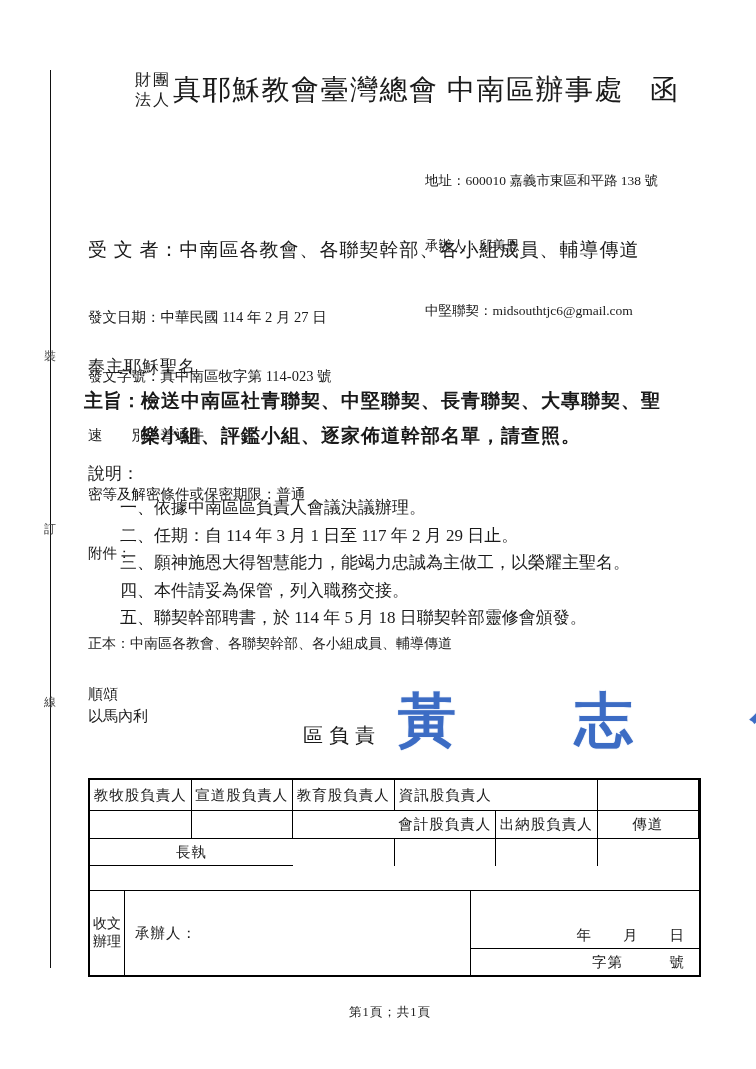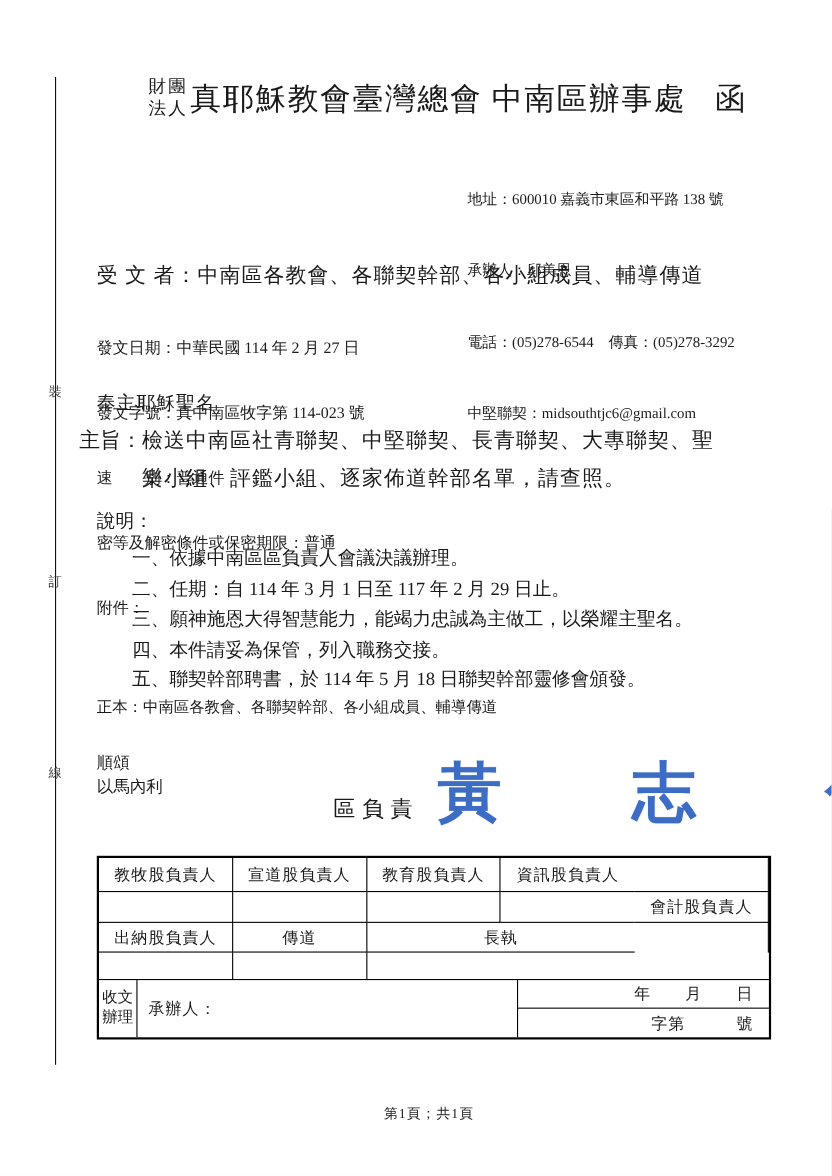--- a/index.html
+++ b/index.html
@@ -50,22 +50,22 @@
   .meta-block { position: absolute; left: 88px; top: 201px; white-space: pre; }
   .recipient-line { font-size: 19px; letter-spacing: 1px; margin-bottom: 7px; }
   .meta-line { font-size: 14.5px; line-height: 1.58; }
 
   
   .salutation {
     position: absolute; left: 88px; top: 355px;
     font-size: 17px; letter-spacing: 1px;
   }
   .subject-block {
-    position: absolute; left: 72px; top: 383px;
-    width: 580px; font-size: 19px; line-height: 1.85;
+    position: absolute; left: 84px; top: 383px;
+    width: 580px; font-size: 19px; line-height: 1.85; font-weight: bold;
   }
   .subject-label { position: absolute; left: 0; top: 0; }
   .subject-text { display: block; padding-left: 57px; letter-spacing: 1px; }
 
   .explain-block { position: absolute; left: 88px; top: 462px; font-size: 17px; }
   .explain-label { margin-bottom: 9px; }
   .explain-item { display: flex; padding-left: 32px; line-height: 1.62; white-space: pre; }
   .explain-no { flex: 0 0 auto; }
 
   .copies-block {
@@ -100,39 +100,39 @@
   .tbl-sign { border-bottom: 1.5px solid #000; }
   .tbl-label {
     flex: 0 0 35px; border-right: 1px solid #000;
     display: flex; flex-direction: column;
     align-items: center; justify-content: center;
     font-size: 14px; line-height: 1.3; letter-spacing: 0;
   }
   .tbl-grid {
     flex: 1 1 auto;
     display: grid;
-    grid-template-columns: repeat(5, 1fr);
+    grid-template-columns: repeat(6, 1fr);
     grid-template-rows: 31px 28px 27px 24px;
   }
   .cell {
     border-right: 1px solid #000; border-bottom: 1px solid #000;
     display: flex; align-items: center; justify-content: center;
     letter-spacing: 1px;
   }
   .cell.last-col { border-right: none; }
   .cell.last-row { border-bottom: none; }
   .cell.span2 { grid-column: span 2; }
 
   .receive-content { flex: 1 1 auto; display: flex; }
   .handler-cell {
     flex: 0 0 346px; border-right: 1px solid #000;
     display: flex; align-items: center;
     padding-left: 10px; font-size: 14.5px; letter-spacing: 1px;
   }
-  .stamp-col { flex: 1 1 auto; display: flex; flex-direction: column; }
+  .stamp-col { flex: 1 1 auto; display: flex; flex-direction: column; margin-top: 32px; }
   .stamp-row {
     height: 26px; display: flex; align-items: center;
     justify-content: flex-end; padding-right: 14px;
     white-space: pre; letter-spacing: 1px;
   }
   .stamp-row.first { border-bottom: 1px solid #000; }
 
   
   .page-footer {
     position: absolute; left: 12px; top: 1004px; width: 756px;
@@ -151,21 +151,20 @@
 
   <div class="org-header">
     <div class="org-prefix">財團
 法人</div>
     <div class="org-title"><span>真耶穌教會臺灣總會 中南區辦事處</span><span class="doc-type">函</span></div>
   </div>
 
   <div class="contact-block">
     <div class="contact-line">地址：600010 嘉義市東區和平路 138 號</div>
     <div class="contact-line">承辦人：邱美恩</div>
-    <div class="contact-line">電話：(05)278-6544　傳真：(05)278-3292</div>
     <div class="contact-line">中堅聯契：midsouthtjc6@gmail.com</div>
   </div>
 
   <div class="meta-block">
     <div class="recipient-line">受 文 者：中南區各教會、各聯契幹部、各小組成員、輔導傳道</div>
     <div class="meta-line">發文日期：中華民國 114 年 2 月 27 日</div>
     <div class="meta-line">發文字號：真中南區牧字第 114-023 號</div>
     <div class="meta-line">速　　別：普通件</div>
     <div class="meta-line">密等及解密條件或保密期限：普通</div>
     <div class="meta-line">附件：</div>

